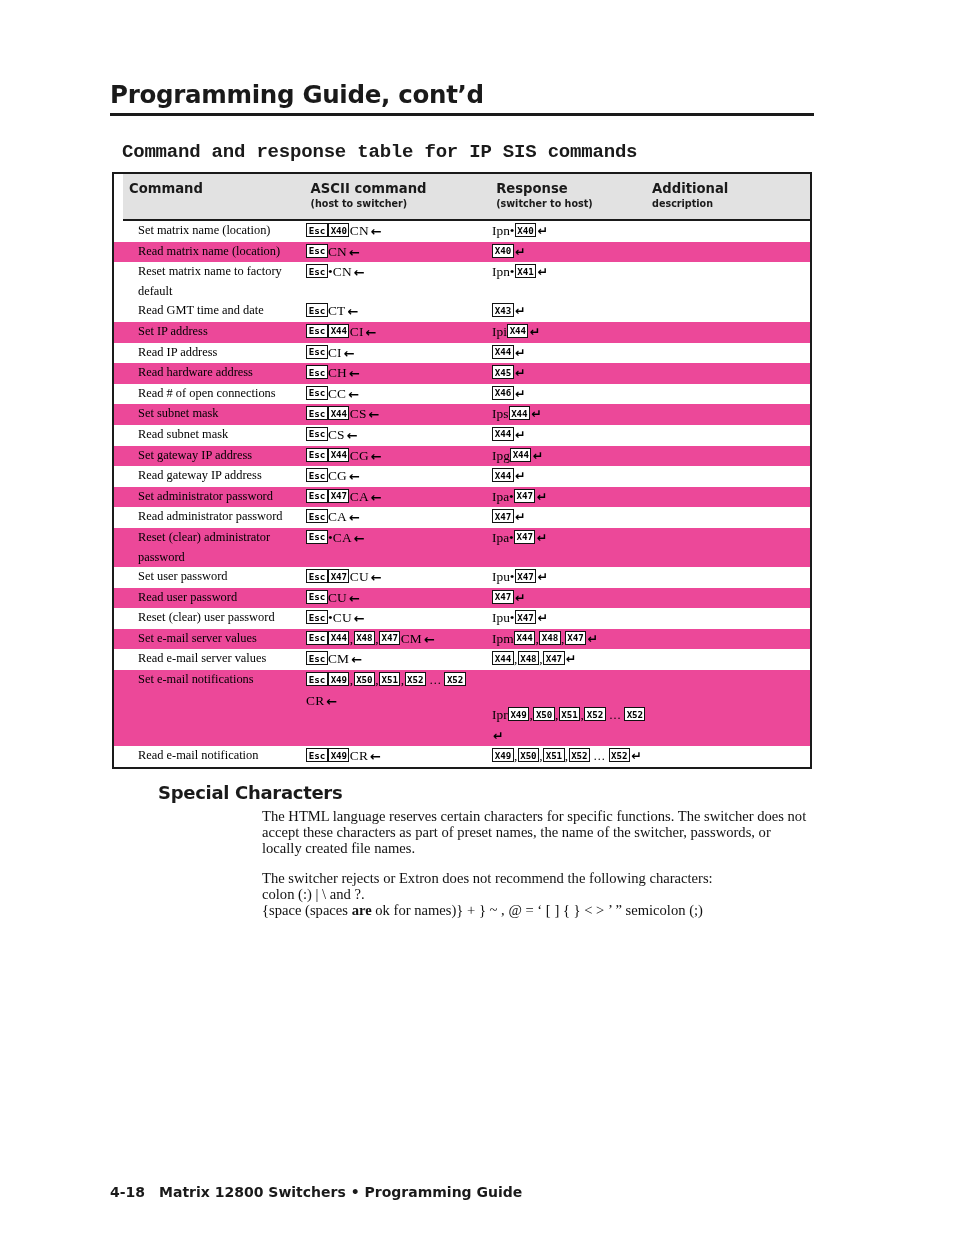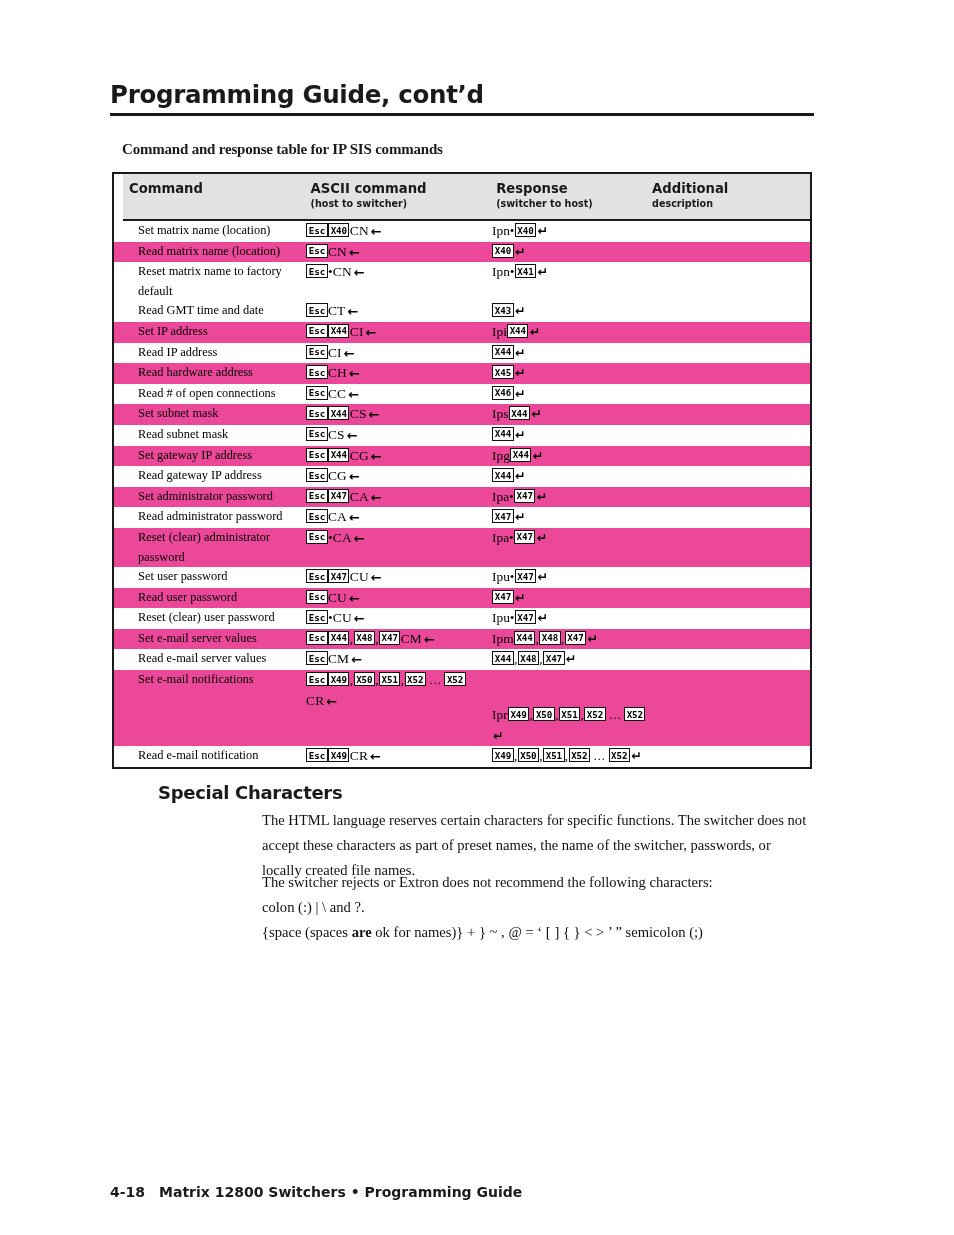--- a/index.html
+++ b/index.html
@@ -34,23 +34,23 @@
     top: 113px;
     width: 704px;
     height: 3px;
     background: #1a1a1a;
   }
 
   .section-subtitle {
     position: absolute;
     left: 122px;
     top: 141px;
-    font-family: Liberation Serif, serif;
-    font-weight: bold;
-    font-size: 15px;
+    font-family: Liberation Mono, monospace;
+    font-weight: bold;
+    font-size: 19px;
     letter-spacing: -0.2px;
     color: #1a1a1a;
   }
 
   
   .cmd-table {
     position: absolute;
     left: 112px;
     top: 172px;
     width: 700px;
@@ -157,21 +157,21 @@
     font-size: 18px;
     letter-spacing: -0.3px;
     color: #1a1a1a;
   }
   .sc-para {
     position: absolute;
     left: 262px;
     width: 552px;
     font-family: "Liberation Serif", "DejaVu Serif", serif;
     font-size: 14.6px;
-    line-height: 25px;
+    line-height: 16px;
     color: #111111;
   }
   .sc-para-1 { top: 808px; }
   .sc-para-2 { top: 870px; }
 
   
   .footer {
     position: absolute;
     left: 110px;
     top: 1184px;

